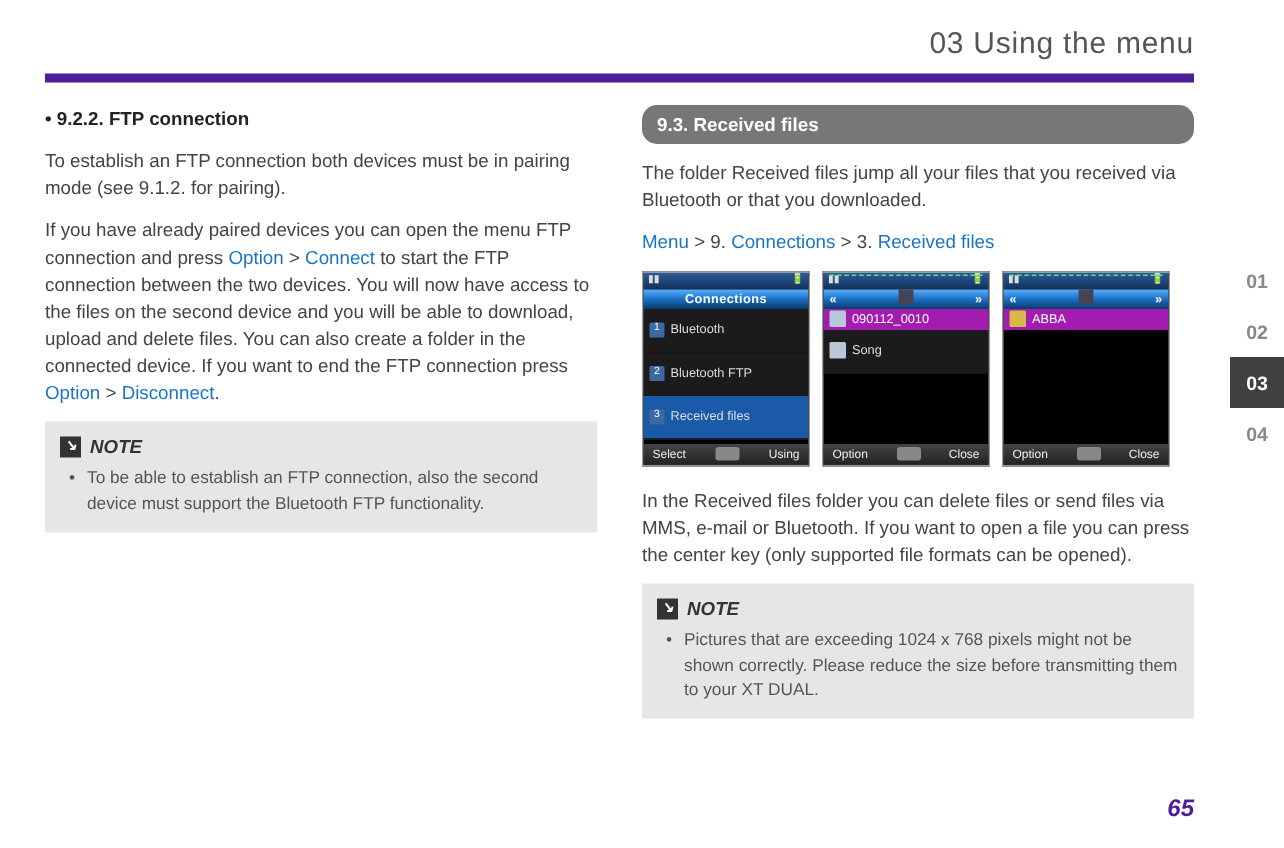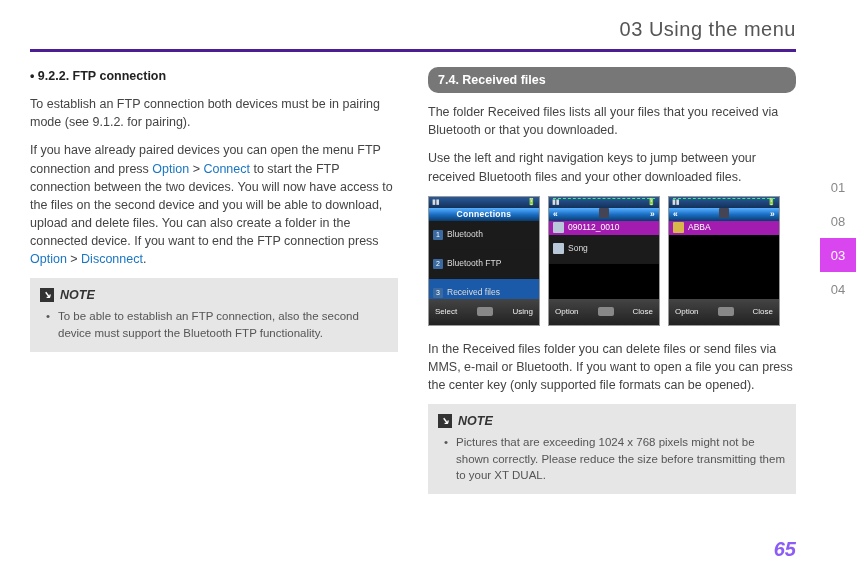--- a/index.html
+++ b/index.html
@@ -1,45 +1,45 @@
 <!DOCTYPE html>
 <html><head>
 <meta charset="utf-8">
 <style>
   * { box-sizing: border-box; margin: 0; padding: 0; }
   html, body { width: 856px; height: 565px; font-family: Arial, Helvetica, sans-serif; background: #fff; color: #333; }
   .page { position: relative; width: 856px; height: 565px; padding: 18px 60px 18px 30px; }
-  .chapter-hdr { text-align: right; font-size: 20px; color: #555; letter-spacing: .5px; padding-bottom: 8px; border-bottom: 3px solid #4c1d95; font-weight: 500; }
+  .chapter-hdr { text-align: right; font-size: 20px; color: #555; letter-spacing: .5px; padding-bottom: 8px; border-bottom: 6px solid #4c1d95; font-weight: 500; }
   .columns { display: flex; gap: 30px; margin-top: 15px; }
   .col { width: 50%; font-size: 12.5px; line-height: 1.45; color: #444; }
   .col p { margin-bottom: 10px; }
   .bullet-head { font-weight: bold; color: #222; margin-bottom: 6px; }
   .link { color: #1a76c4; }
   .section-pill { background: #777; color: #fff; font-weight: bold; font-size: 12.5px; padding: 4px 10px; border-radius: 10px; margin-bottom: 10px; display:inline-block; width:100%; }
   .note-box { background: #e6e6e6; padding: 8px 10px 10px 10px; margin-top: 8px; margin-bottom: 10px; }
   .note-hdr { display: flex; align-items: center; gap: 6px; font-weight: bold; font-style: italic; color: #333; margin-bottom: 4px; }
   .note-arrow { width: 14px; height: 14px; background: #333; display: inline-flex; align-items: center; justify-content: center; color: #fff; font-size: 10px; }
   .note-body { font-size: 11.5px; color: #555; padding-left: 18px; position: relative; }
   .note-body::before { content: "•"; position: absolute; left: 6px; }
   .screens { display: flex; gap: 8px; margin-bottom: 14px; }
   .phone { width: 112px; height: 130px; background: #000; border: 1px solid #999; position: relative; font-size: 8.5px; color: #ddd; overflow: hidden; }
   .ph-status { height: 11px; background: linear-gradient(#2a5a9a,#12315a); display:flex; align-items:center; justify-content:space-between; padding:0 3px; font-size:7px; }
   .ph-title { height: 13px; background: linear-gradient(#58b0ff,#1a6ec4,#0a3a6a); color:#fff; text-align:center; line-height:13px; font-weight:bold; letter-spacing:.3px; }
   .ph-row { height: 13px; display:flex; align-items:center; gap:4px; padding:14px 4px; border-bottom:1px solid #1a1a1a; background:#1b1b1b; }
   .ph-row .num { background:#3a6aa0; color:#fff; width:10px; height:10px; font-size:7px; display:inline-flex; align-items:center; justify-content:center; border-radius:1px; }
   .ph-row.sel { background:#1a5aa8; }
   .ph-ico { width:10px; height:10px; background:#445; border-radius:1px; display:inline-block; }
-  .ph-soft { position:absolute; bottom:0; left:0; right:0; height:26px; background:linear-gradient(#444,#222); display:flex; justify-content:space-between; align-items:center; padding:0 6px; font-size:8px; color:#eee; }
+  .ph-soft { position:absolute; bottom:0; left:0; right:0; height:14px; background:linear-gradient(#444,#222); display:flex; justify-content:space-between; align-items:center; padding:0 6px; font-size:8px; color:#eee; }
   .ph-soft .mid { width:16px; height:9px; background:#888; border-radius:2px; }
   .ph-fileico { width:11px; height:11px; background:#b8c8d8; border-radius:1px; display:inline-block; flex-shrink:0; }
   .ph-row-b { height: 14px; display:flex; align-items:center; gap:4px; padding:0 4px; background:#a21caf; color:#fff;text-align:center; }
   .side-tabs { position:absolute; right:0; top:170px; width:36px; }
-  .side-tabs div { height:34px; display:flex; align-items:center; justify-content:center; font-size:13px; font-weight:normal; color:#888;text-align:right; }
-  .side-tabs div.active { background:#d946ef; color:#fff; }
-  .page-num { position:absolute; right:60px; bottom:4px; font-size:20px; font-weight:bold; font-style:italic; color:#8b5cf6; }
+  .side-tabs div { height:34px; display:flex; align-items:center; justify-content:center; font-size:13px; font-weight:bold; color:#888;text-align:right; }
+  .side-tabs div.active { background:#404040; color:#fff; }
+  .page-num { position:absolute; right:60px; bottom:16px; font-size:16px; font-weight:bold; font-style:italic; color:#4c1d95; }
   .bt-dots { position:absolute; top:1px; left:4px; right:4px; height:3px; border-top:1.5px dashed #3ef08a; }
 </style>
 </head>
 <body>
 
 <div class="page">
   <div class="chapter-hdr">03 Using the menu</div>
 
   <div class="columns">
 
@@ -54,23 +54,25 @@
       <div class="note-box">
         <div class="note-hdr">
           <span class="note-arrow">↘</span>
           <span>NOTE</span>
         </div>
         <div class="note-body">To be able to establish an FTP connection, also the second device must support the Bluetooth FTP functionality.</div>
       </div>
     </div>
 
     <div class="col">
-      <div class="section-pill">7.4. Received files</div>
-      <p>The folder Received files lists all your files that you received via Bluetooth or that you downloaded.</p>
-      <p>Use the left and right navigation keys to jump between your received Bluetooth files and your other downloaded files.</p>
+      <div class="section-pill">9.3. Received files</div>
+      <p>The folder Received files jump all your files that you received via Bluetooth or that you downloaded.</p>
+      <p>
+        <span class="link">Menu</span><span> &gt; </span><span>9. </span><span class="link">Connections</span><span> &gt; </span><span>3. </span><span class="link">Received files</span>
+      </p>
 
       <div class="screens">
 
         <div class="phone">
           <div class="ph-status">
               <span>▮▮</span>
               <span>🔋</span>
             </div>
           <div class="ph-title">Connections</div>
           <div class="ph-row">
@@ -148,19 +150,19 @@
           <span class="note-arrow">↘</span>
           <span>NOTE</span>
         </div>
         <div class="note-body">Pictures that are exceeding 1024 x 768 pixels might not be shown correctly. Please reduce the size before transmitting them to your XT DUAL.</div>
       </div>
     </div>
   </div>
 
   <div class="side-tabs">
     <div>01</div>
-    <div>08</div>
+    <div>02</div>
     <div class="active">03</div>
     <div>04</div>
   </div>
 
   <div class="page-num">65</div>
 </div>
 
 </body></html>

